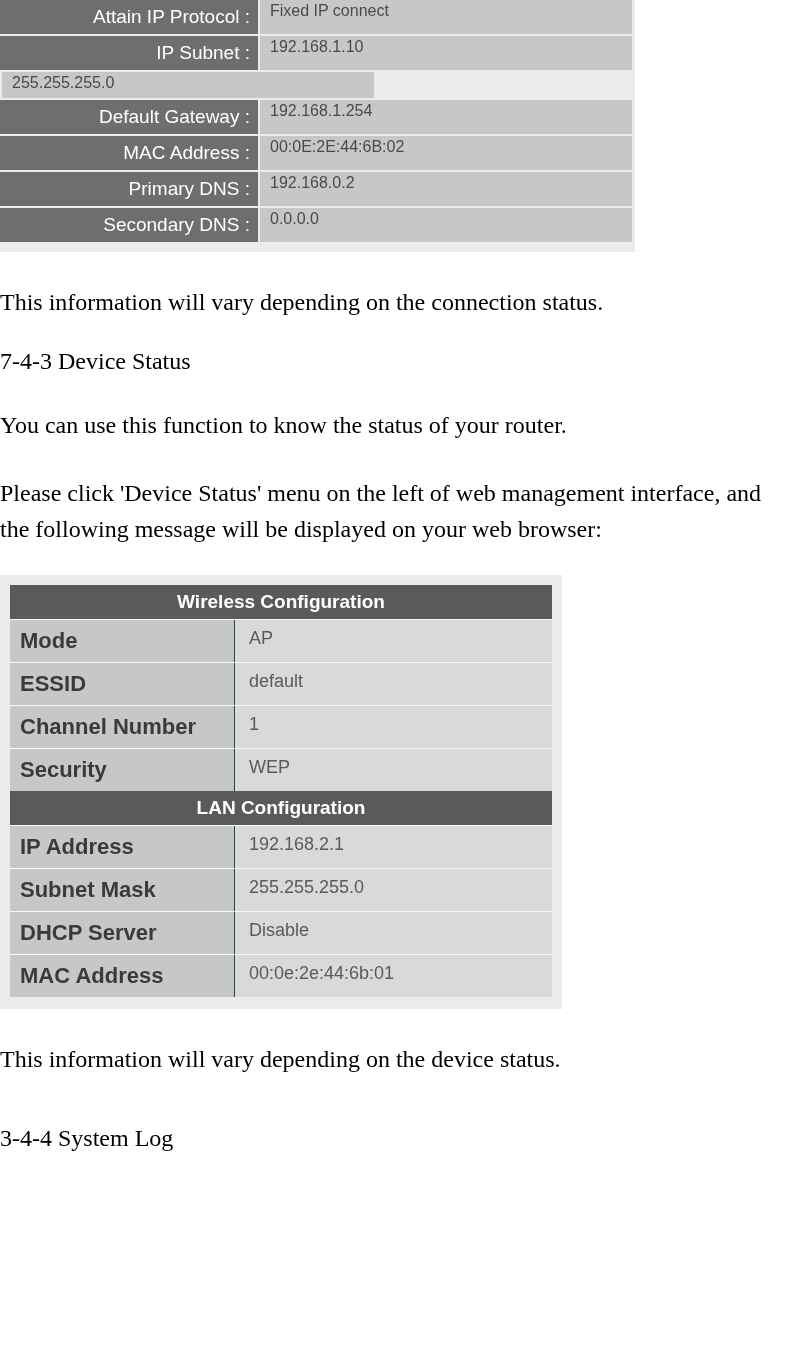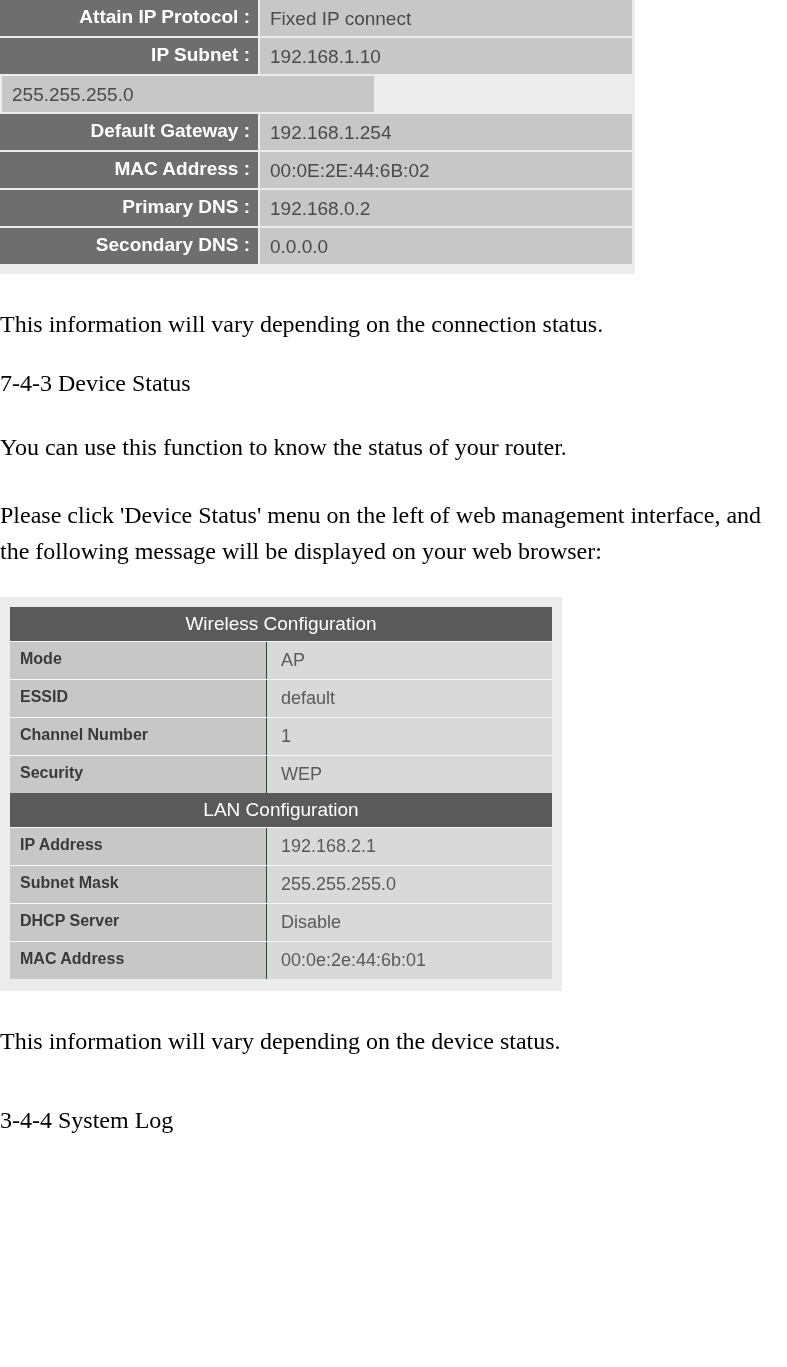--- a/index.html
+++ b/index.html
@@ -19,33 +19,33 @@
     }
     .network-row {
       display: flex;
       margin-bottom: 2px;
     }
     .network-label {
       width: 258px;
       background: #6e6e6e;
       color: #fff;
       font-family: Arial, sans-serif;
-      font-weight: bold;
+      font-weight: normal;
       font-size: 19px;
       text-align: right;
       padding: 6px 8px 6px 0;
       box-sizing: border-box;
     }
     .network-value {
       width: 372px;
       background: #c7c7c7;
       color: #4a4a4a;
       font-family: Arial, sans-serif;
-      font-size: 19px;
-      padding: 8px 0 6px 10px;
+      font-size: 16px;
+      padding: 2px 0 6px 10px;
       box-sizing: border-box;
       margin-left: 2px;
     }
     .body-text {
       margin: 32px 0 0 0;
       line-height: 1.5;
     }
     .section-heading {
       margin: 28px 0 0 0;
     }
@@ -54,36 +54,36 @@
       background: #ececec;
       padding: 10px 10px 12px 10px;
       margin-top: 28px;
       margin-left: 0;
       box-sizing: border-box;
     }
     .config-header {
       background: #5a5a5a;
       color: #fff;
       font-family: Arial, sans-serif;
-      font-weight: normal;
+      font-weight: bold;
       font-size: 19px;
       text-align: center;
       padding: 6px 0;
     }
     .config-row {
       display: flex;
       border-top: 1px solid #f8f8f8;
     }
     .config-label {
-      width: 256px;
+      width: 224px;
       background: #c7c7c7;
       color: #3a3a3a;
       font-family: Arial, sans-serif;
       font-weight: bold;
-      font-size: 16px;
+      font-size: 22px;
       padding: 8px 0 8px 10px;
       box-sizing: border-box;
     }
     .config-value {
       flex: 1;
       background: #d9d9d9;
       color: #5a5a5a;
       font-family: Arial, sans-serif;
       font-size: 18px;
       padding: 8px 0 8px 14px;

